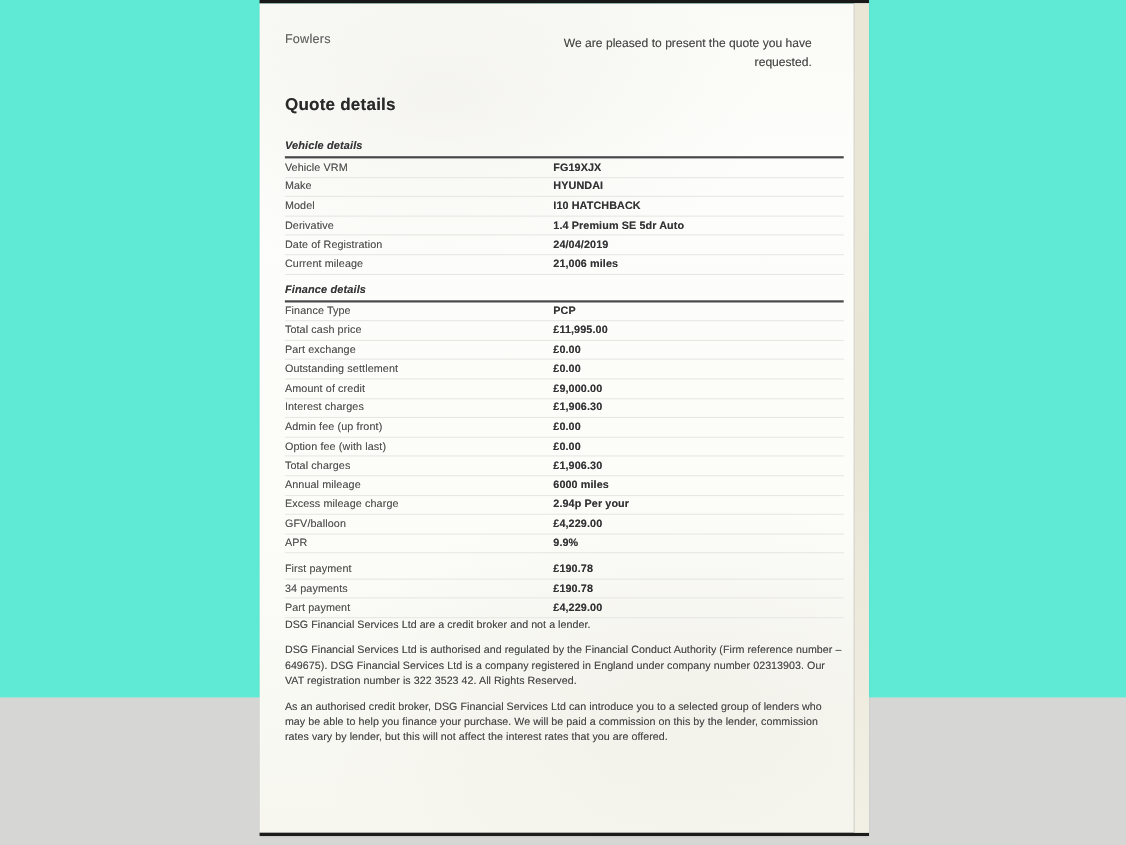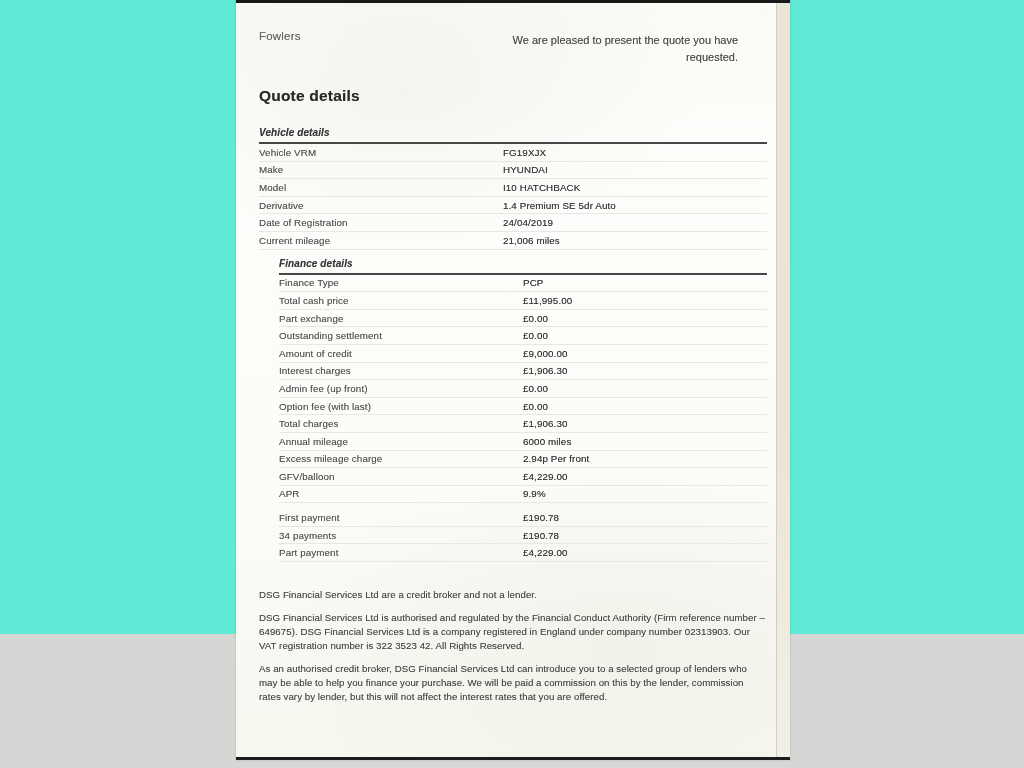--- a/index.html
+++ b/index.html
@@ -79,21 +79,21 @@
     color: #292929;
     letter-spacing: 0.2px;
     text-shadow: 0 0 0.5px rgba(40,40,40,0.5);
   }
   .sections {
     position: absolute;
     top: 122px;
     left: 0;
     width: 508px;
   }
-  .section + .section { margin-top: 6px; margin-left: 20px; }
+  .section + .section { margin-top: 6px; }
   .section-title {
     font-size: 10px;
     font-weight: 700;
     color: #373739;
     padding: 2px 0 4px 0;
     border-bottom: 2px solid #48484b;
     letter-spacing: 0.1px;
     text-shadow: 0 0 0.5px rgba(55,55,55,0.5);
     font-style: italic;
   }
@@ -108,23 +108,24 @@
   }
   .row .label {
     width: 244px;
     flex: 0 0 244px;
     color: #4e4e4e;
     text-shadow: 0 0 0.5px rgba(80,80,80,0.45);
   }
   .row .value {
     color: #333336;
     text-shadow: 0 0 0.5px rgba(50,50,50,0.55);
+    font-weight: bold;
   }
   .footer {
-    margin-top: 26px;
+    margin-top: 0;
     width: 508px;
   }
   .footer p {
     margin: 0 0 9px 0;
     font-size: 9.7px;
     line-height: 1.44;
     color: #454547;
     letter-spacing: 0.05px;
     text-shadow: 0 0 0.5px rgba(70,70,70,0.45);
   }
@@ -205,21 +206,21 @@
             <div class="row">
               <div class="label">Total charges</div>
               <div class="value">£1,906.30</div>
             </div>
             <div class="row">
               <div class="label">Annual mileage</div>
               <div class="value">6000 miles</div>
             </div>
             <div class="row">
               <div class="label">Excess mileage charge</div>
-              <div class="value">2.94p Per front</div>
+              <div class="value">2.94p Per your</div>
             </div>
             <div class="row">
               <div class="label">GFV/balloon</div>
               <div class="value">£4,229.00</div>
             </div>
             <div class="row">
               <div class="label">APR</div>
               <div class="value">9.9%</div>
             </div>
           </section>

